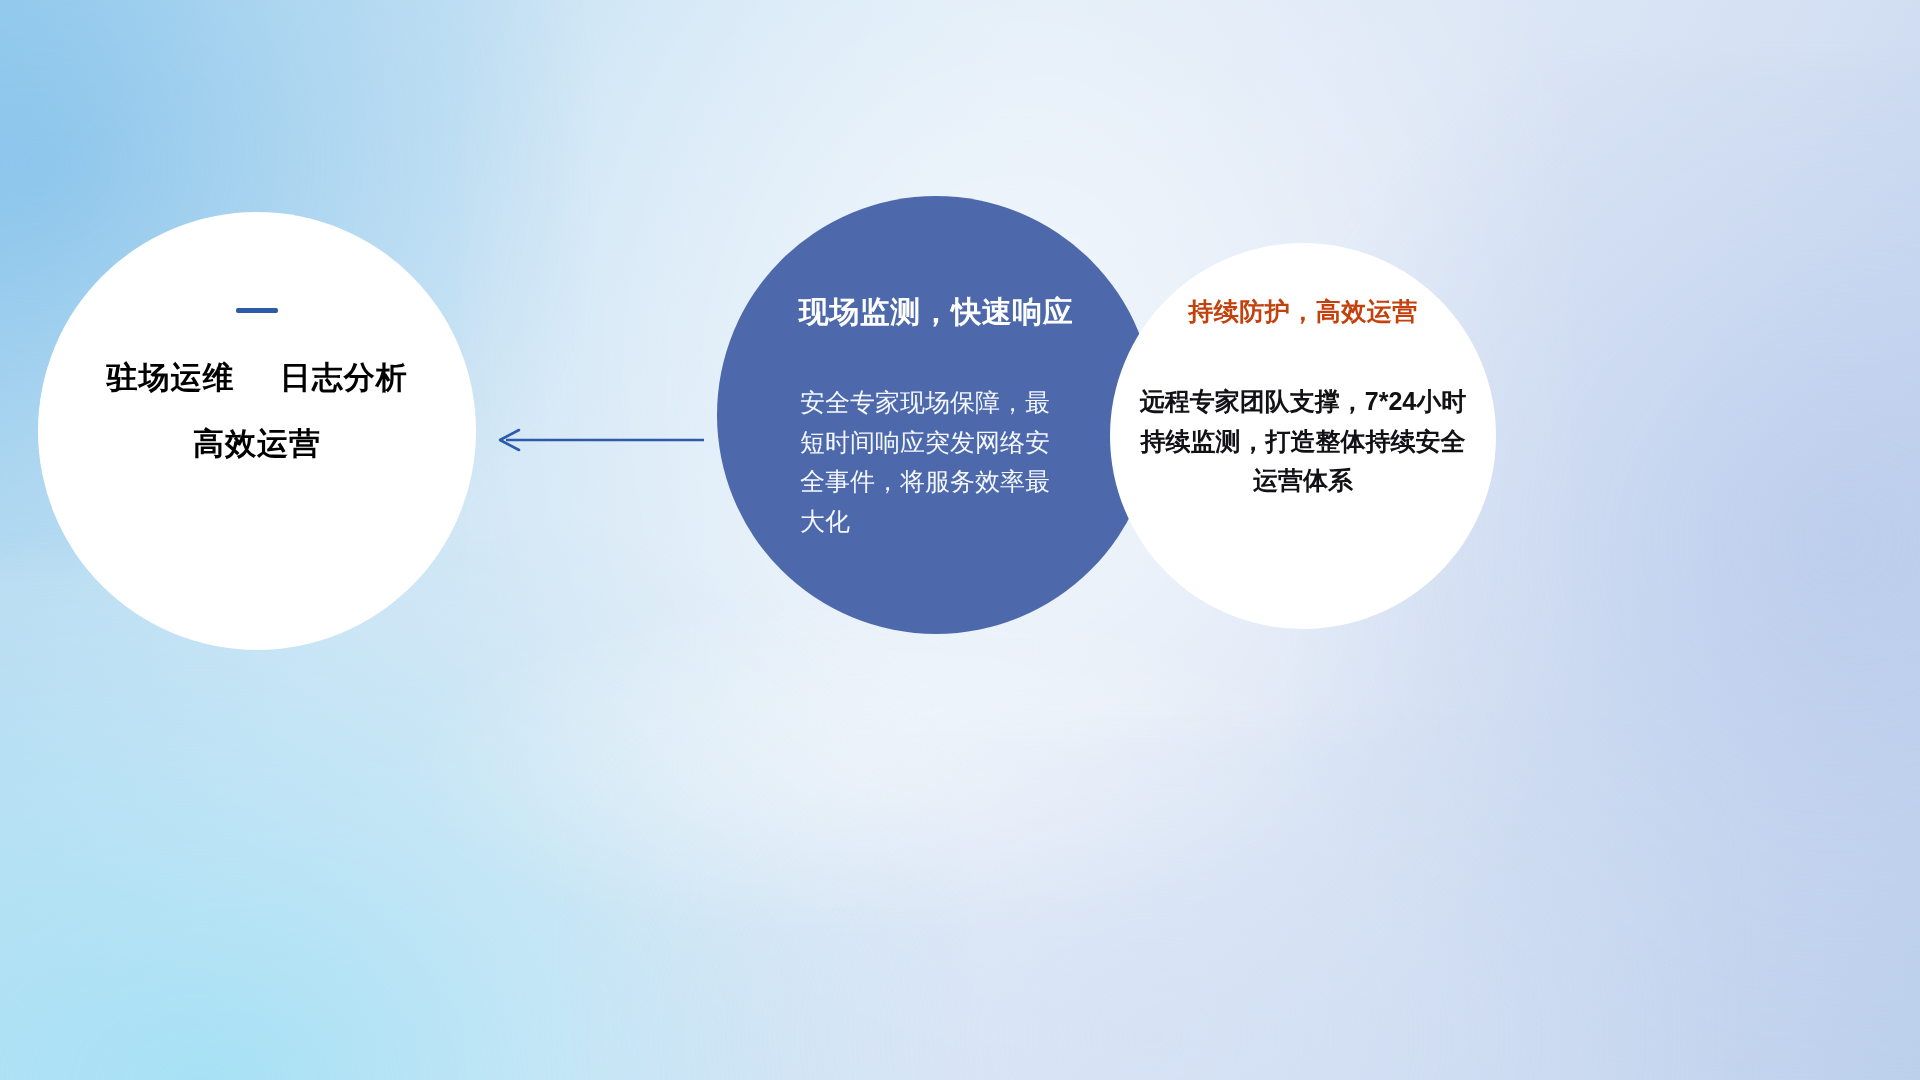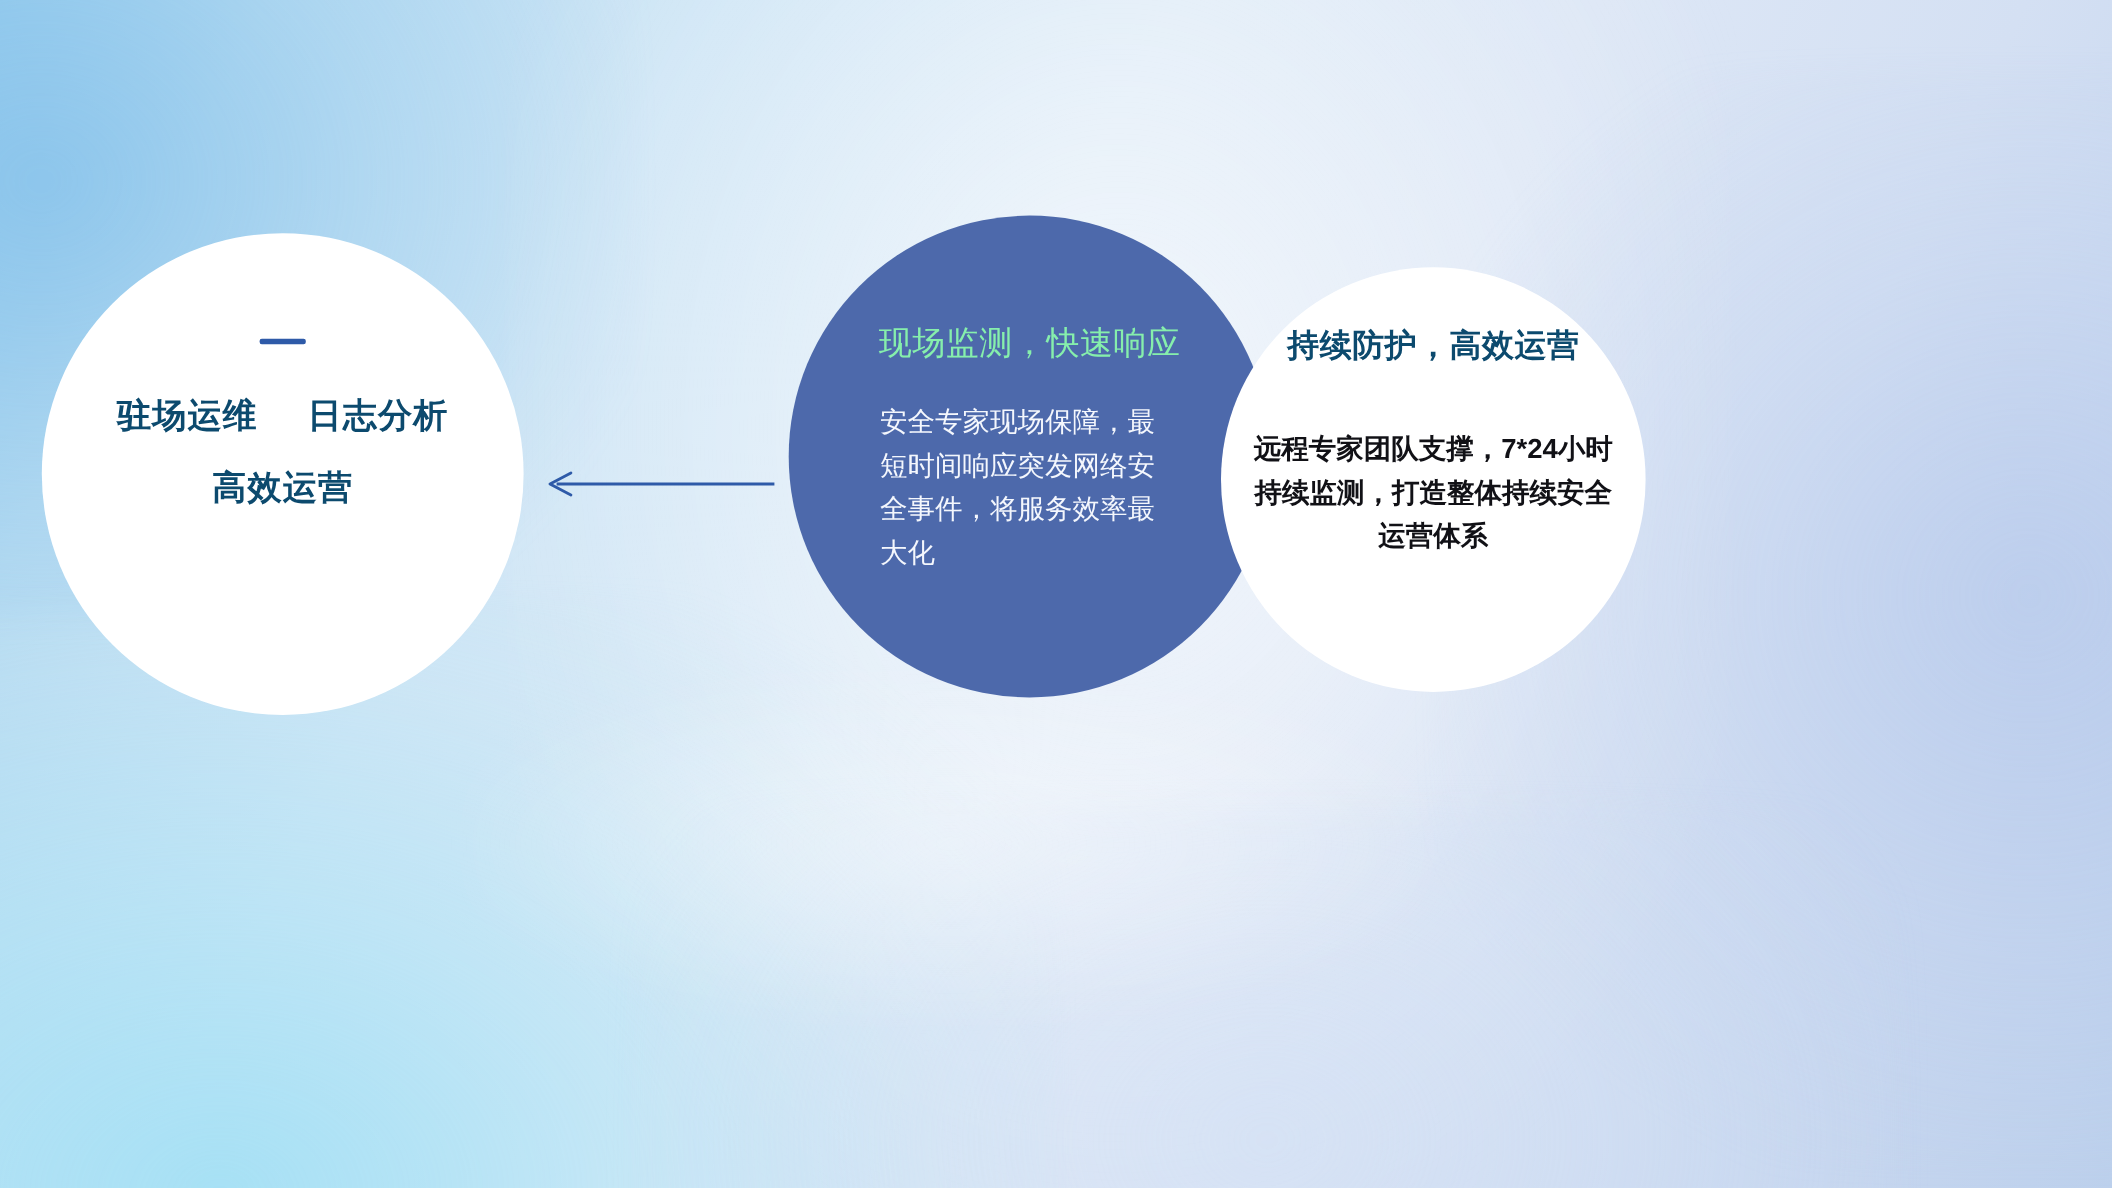--- a/index.html
+++ b/index.html
@@ -149,21 +149,21 @@
   #left-divider {
     width: 42px;
     height: 5px;
     background: #2e5aa8;
     border-radius: 2px;
     margin: 0 auto 44px auto;
   }
   .left-line {
     font-size: 31px;
     font-weight: bold;
-    color: #0c4a6e;
+    color: #000000;
     letter-spacing: 1px;
     margin-bottom: 24px;
     white-space: nowrap;
   }
   .left-line:last-child {
     margin-bottom: 0;
   }
   .left-line .gap {
     display: inline-block;
     width: 26px;
@@ -173,25 +173,25 @@
   #center-inner {
     position: absolute;
     left: 0;
     right: 0;
     top: 96px;
     text-align: center;
     padding: 0 20px;
   }
   #center-title {
     font-size: 30px;
-    font-weight: normal;
-    color: #86efac;
+    font-weight: bold;
+    color: #ffffff;
     letter-spacing: 0.5px;
     white-space: nowrap;
-    margin-bottom: 32px;
+    margin-bottom: 50px;
     position: relative;
     z-index: 2;
   }
   #center-body {
     font-size: 25px;
     line-height: 1.58;
     color: #f4f7fd;
     width: 272px;
     margin: 0 auto;
     text-align: left;
@@ -200,23 +200,23 @@
   
   #right-inner {
     position: absolute;
     left: 0;
     right: 0;
     top: 52px;
     text-align: center;
     padding: 0 14px;
   }
   #right-title {
-    font-size: 29px;
-    font-weight: bold;
-    color: #0c4a6e;
+    font-size: 25px;
+    font-weight: bold;
+    color: #c2410c;
     letter-spacing: 0.5px;
     white-space: nowrap;
     margin-bottom: 54px;
   }
   #right-body {
     font-size: 25px;
     line-height: 1.58;
     color: #111116;
     width: 330px;
     margin: 0 auto;

